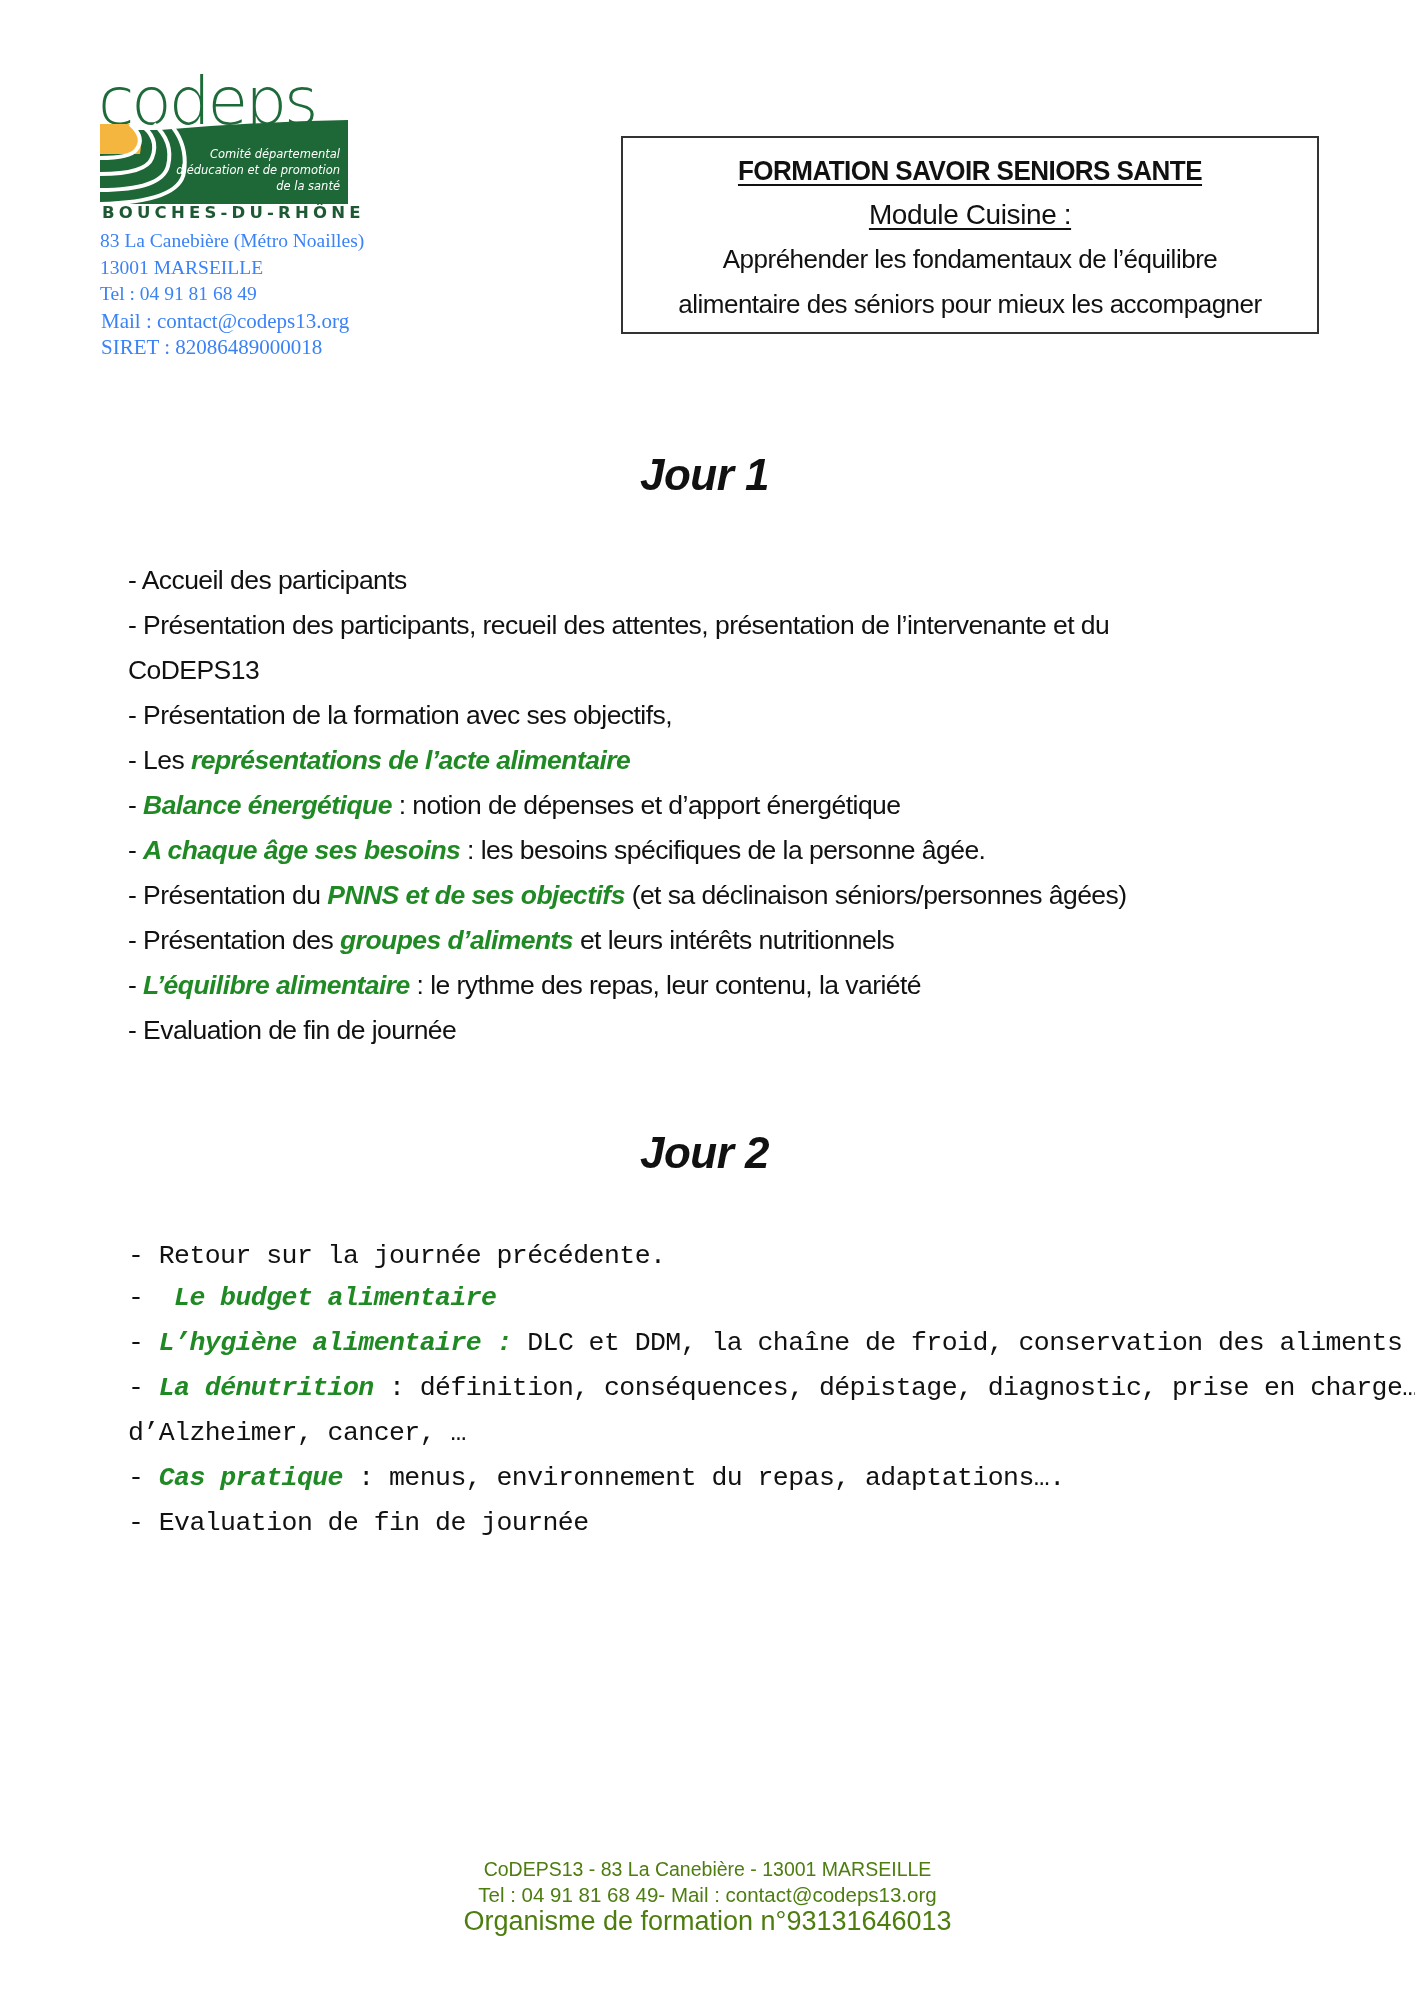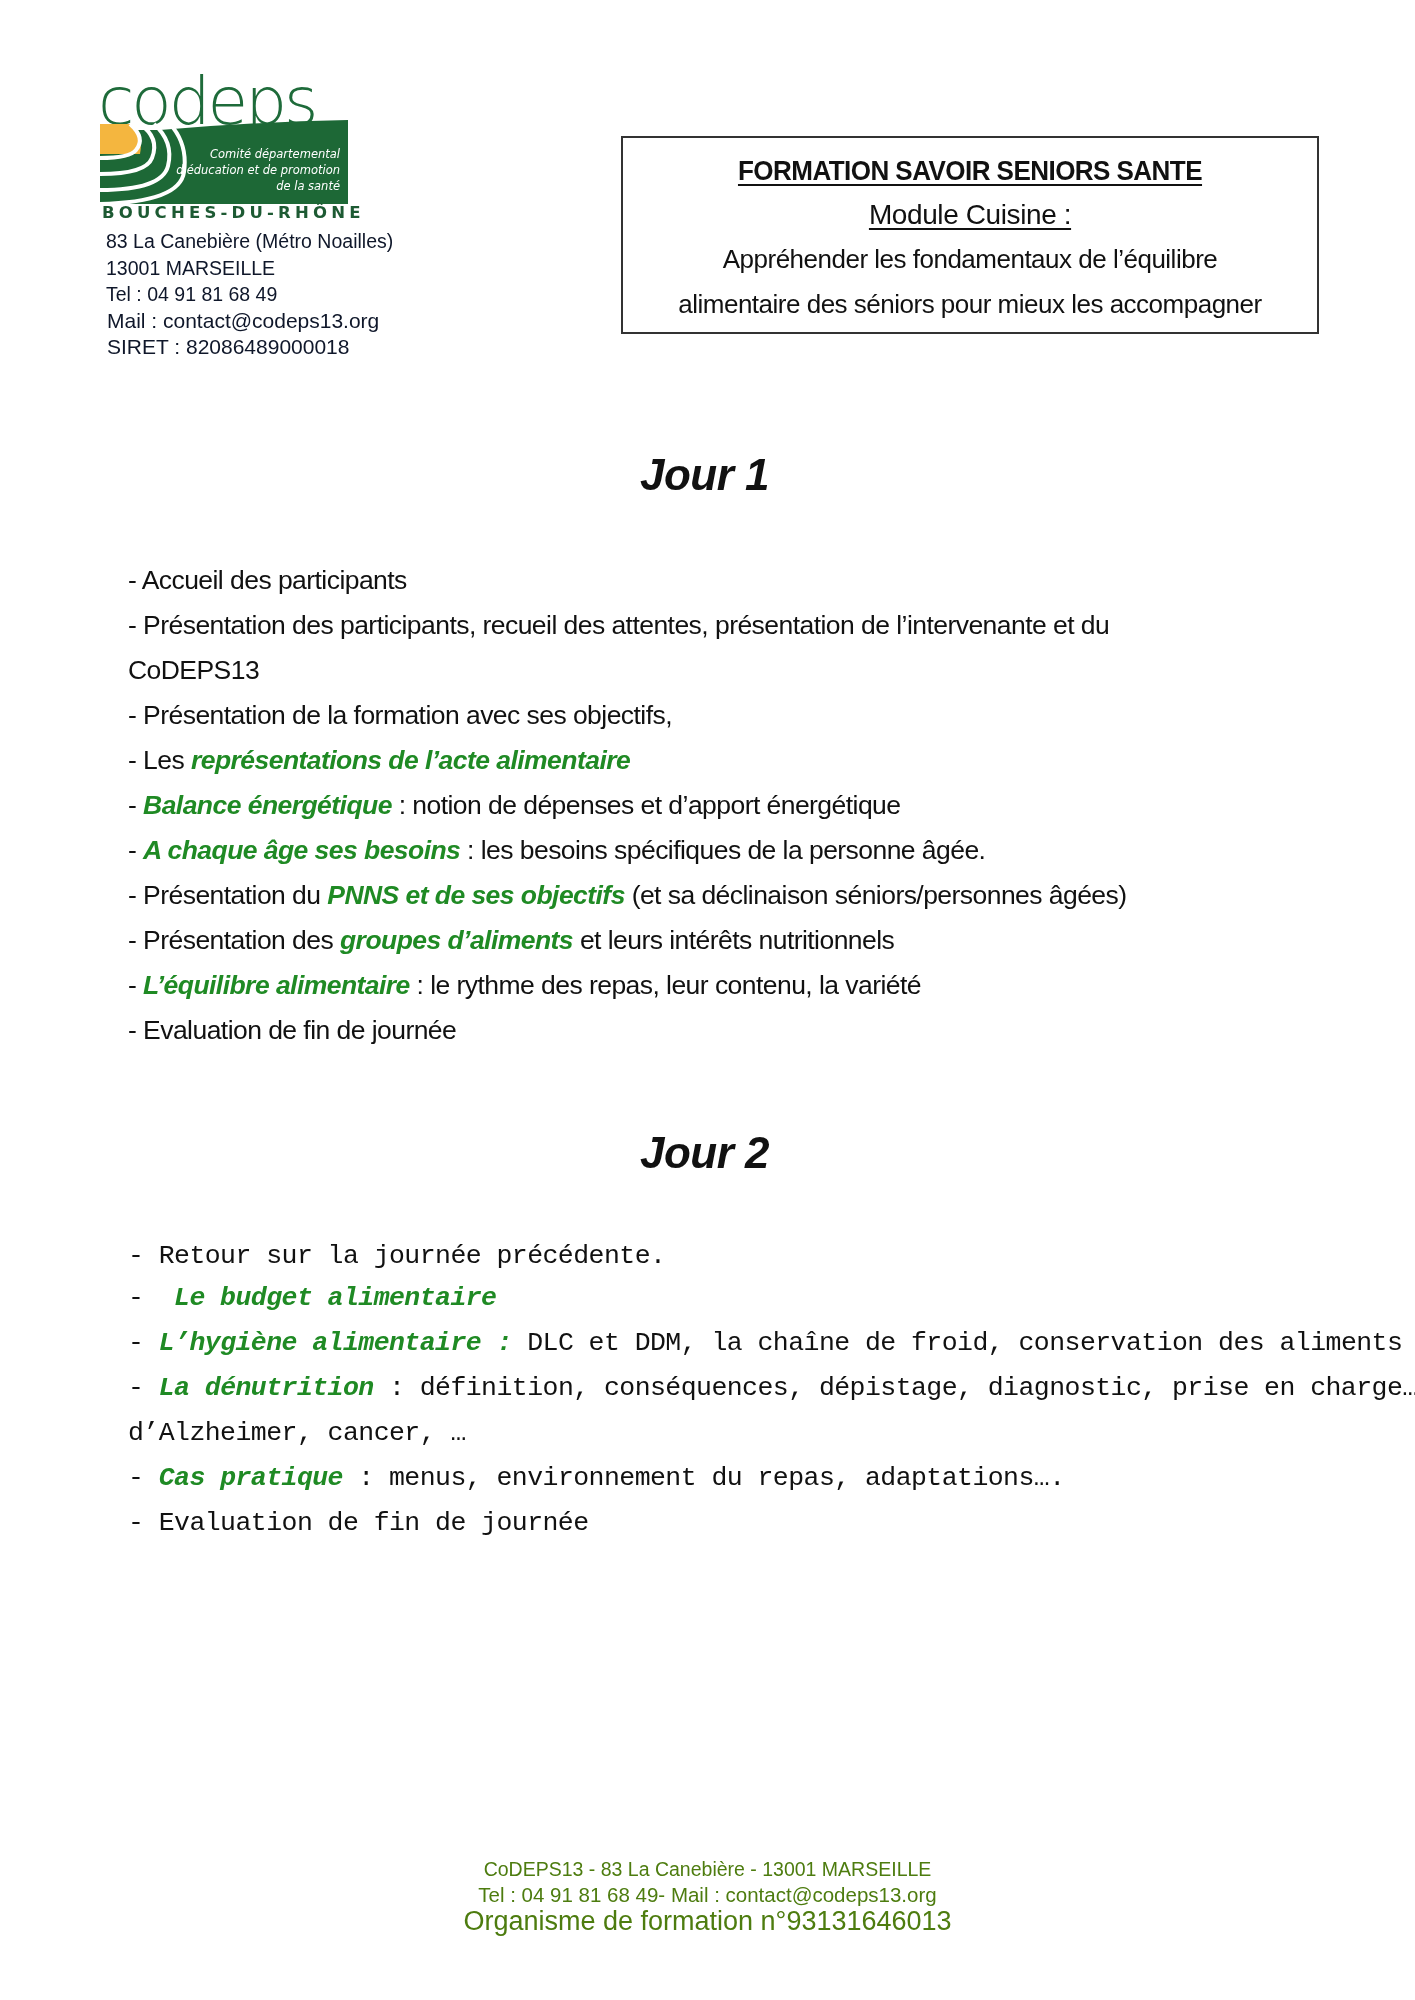--- a/index.html
+++ b/index.html
@@ -4,22 +4,22 @@
 <style>
   html, body { margin: 0; padding: 0; background: #ffffff; }
   body { width: 1415px; height: 2000px; position: relative; overflow: hidden;
          font-family: "Liberation Sans", sans-serif; color: #111; }
 
   
   .logo { position: absolute; left: 100px; top: 62px; width: 250px; height: 150px; }
   .logo svg { display: block; }
   .logo-region { position: absolute; left: 102px; top: 203px; font-family: "DejaVu Sans", sans-serif;
                  font-weight: bold; font-size: 16.5px; letter-spacing: 4.2px; color: #1d5a33; }
-  .address { position: absolute; left: 106px; top: 228px; color: #0f172a;
-             font-family: Liberation Sans, sans-serif; font-size: 19.5px; line-height: 26.5px; }
+  .address { position: absolute; left: 100px; top: 228px; color: #3b82f6;
+             font-family: Liberation Serif, serif; font-size: 19.5px; line-height: 26.5px; }
   .address div { white-space: nowrap; }
   .address .mail, .address .siret { font-size: 21px; margin-left: 1px; }
 
   
   .title-box { position: absolute; left: 621px; top: 136px; width: 698px; height: 198px;
                border: 2px solid #333; box-sizing: border-box; text-align: center;
                font-family: "Liberation Sans", sans-serif; }
   .title-box .t1 { margin-top: 17px; font-size: 28px; font-weight: bold; text-decoration: underline;
                    text-underline-offset: 4px; letter-spacing: -0.6px; transform: scaleX(0.93); }
   .title-box .t2 { margin-top: 12px; font-size: 28px; text-decoration: underline; text-underline-offset: 4px;

